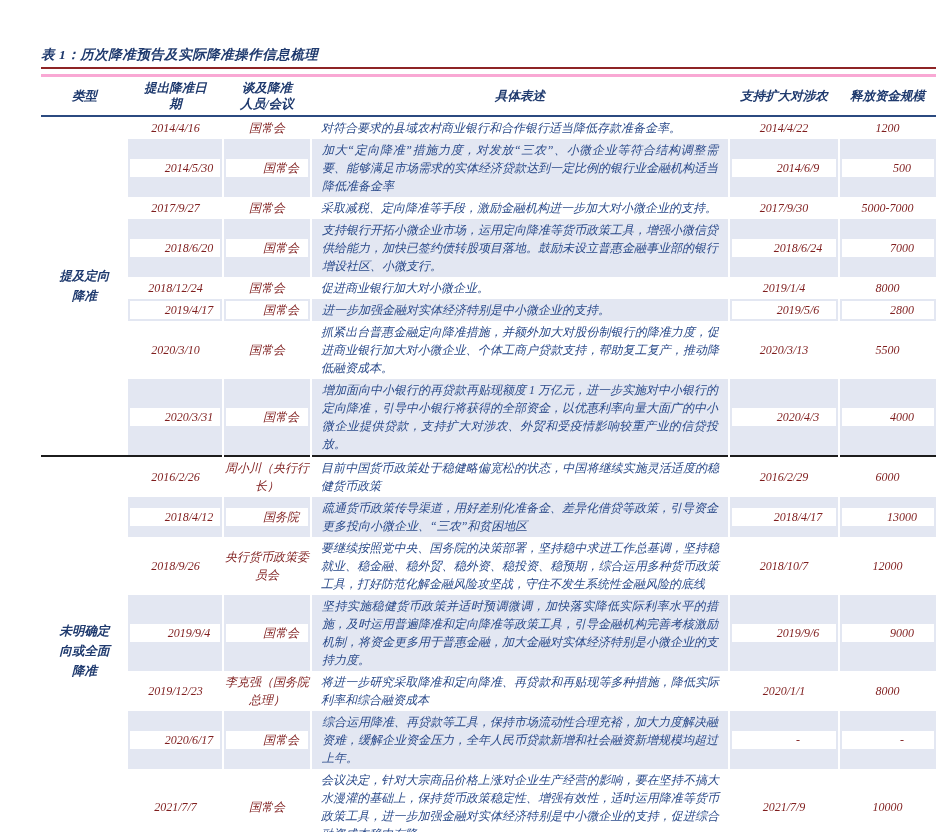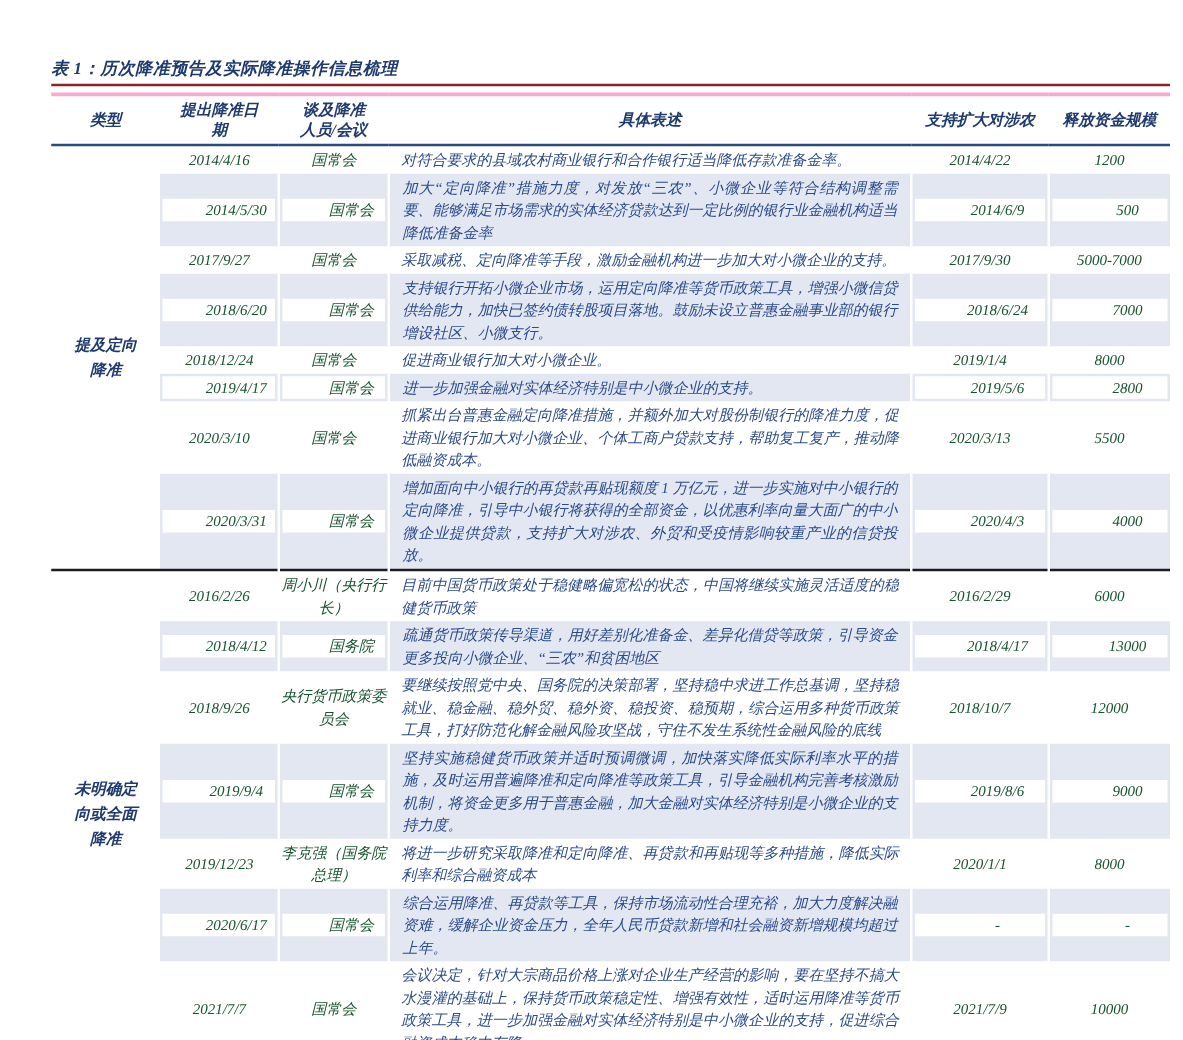--- a/index.html
+++ b/index.html
@@ -31,21 +31,21 @@
   tbody tr.striped td + td { border-left:2px solid #ffffff; }
   tbody td.type-cell {
     background:#ffffff !important; font-weight:bold; white-space:pre-line;
     font-size:12.5px; line-height:20px; color:#1f3a6e; border-left:none !important;
   }
   tbody td.cell-statement {
     text-align:justify; padding:2px 10px; color:#2a4a8a;
   }
   .band { display:block; width:100%; }
   tr.striped .band { background:#ffffff;padding-left:28px; }
-  td.cell-date .band, td.cell-num .band { color:#14532d; }
+  td.cell-date .band, td.cell-num .band { color:#7f1d1d; }
   tr.group-start td { border-top:2px solid #1c1c1c; }
   .source-line {
     margin-top:5px; color:#b91c1c; font-style:italic; font-size:18px; letter-spacing:0.5px;
   }
 </style>
 </head>
 <body>
 
 <div class="page">
   <div class="doc-title">表 1：历次降准预告及实际降准操作信息梳理</div>
@@ -245,21 +245,21 @@
         </tr>
         <tr class="striped">
           <td class="cell-date">
             <span class="band">2019/9/4</span>
           </td>
           <td class="cell-date">
             <span class="band">国常会</span>
           </td>
           <td class="cell-statement"><span class="txt">坚持实施稳健货币政策并适时预调微调，加快落实降低实际利率水平的措施，及时运用普遍降准和定向降准等政策工具，引导金融机构完善考核激励机制，将资金更多用于普惠金融，加大金融对实体经济特别是小微企业的支持力度。</span></td>
           <td class="cell-num">
-            <span class="band">2019/8/6</span>
+            <span class="band">2019/9/6</span>
           </td>
           <td class="cell-num">
             <span class="band">9000</span>
           </td>
         </tr>
         <tr class="plain">
           <td class="cell-date">
             <span class="band">2019/12/23</span>
           </td>
           <td class="cell-date">

